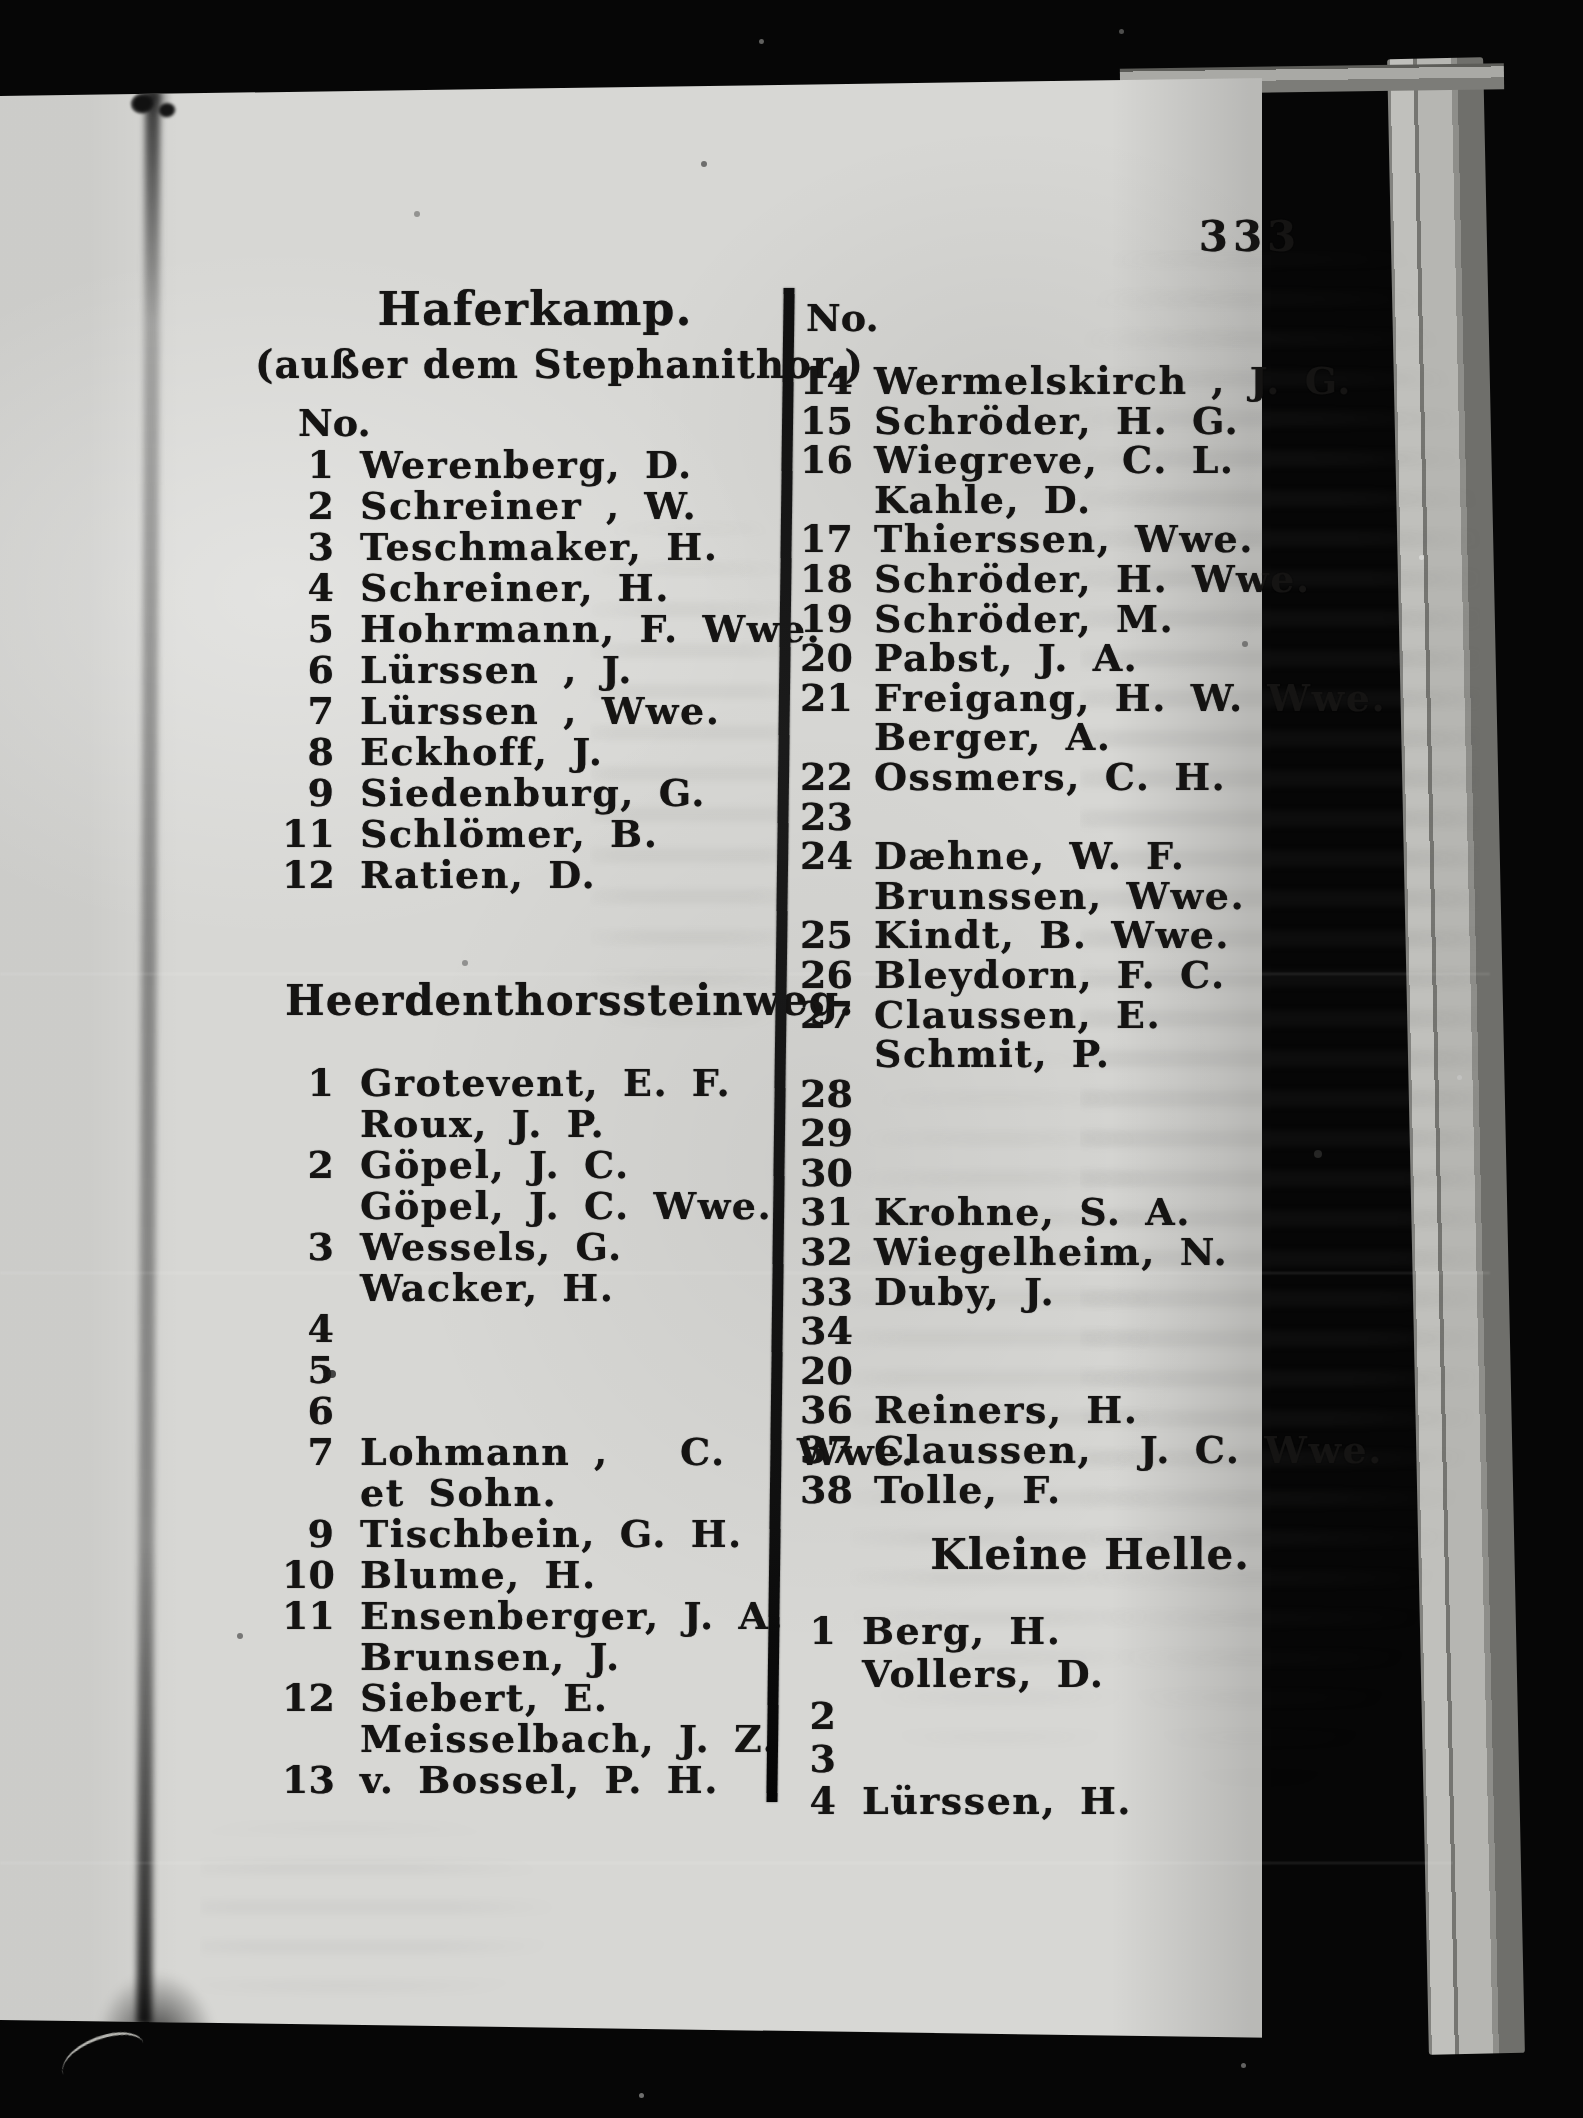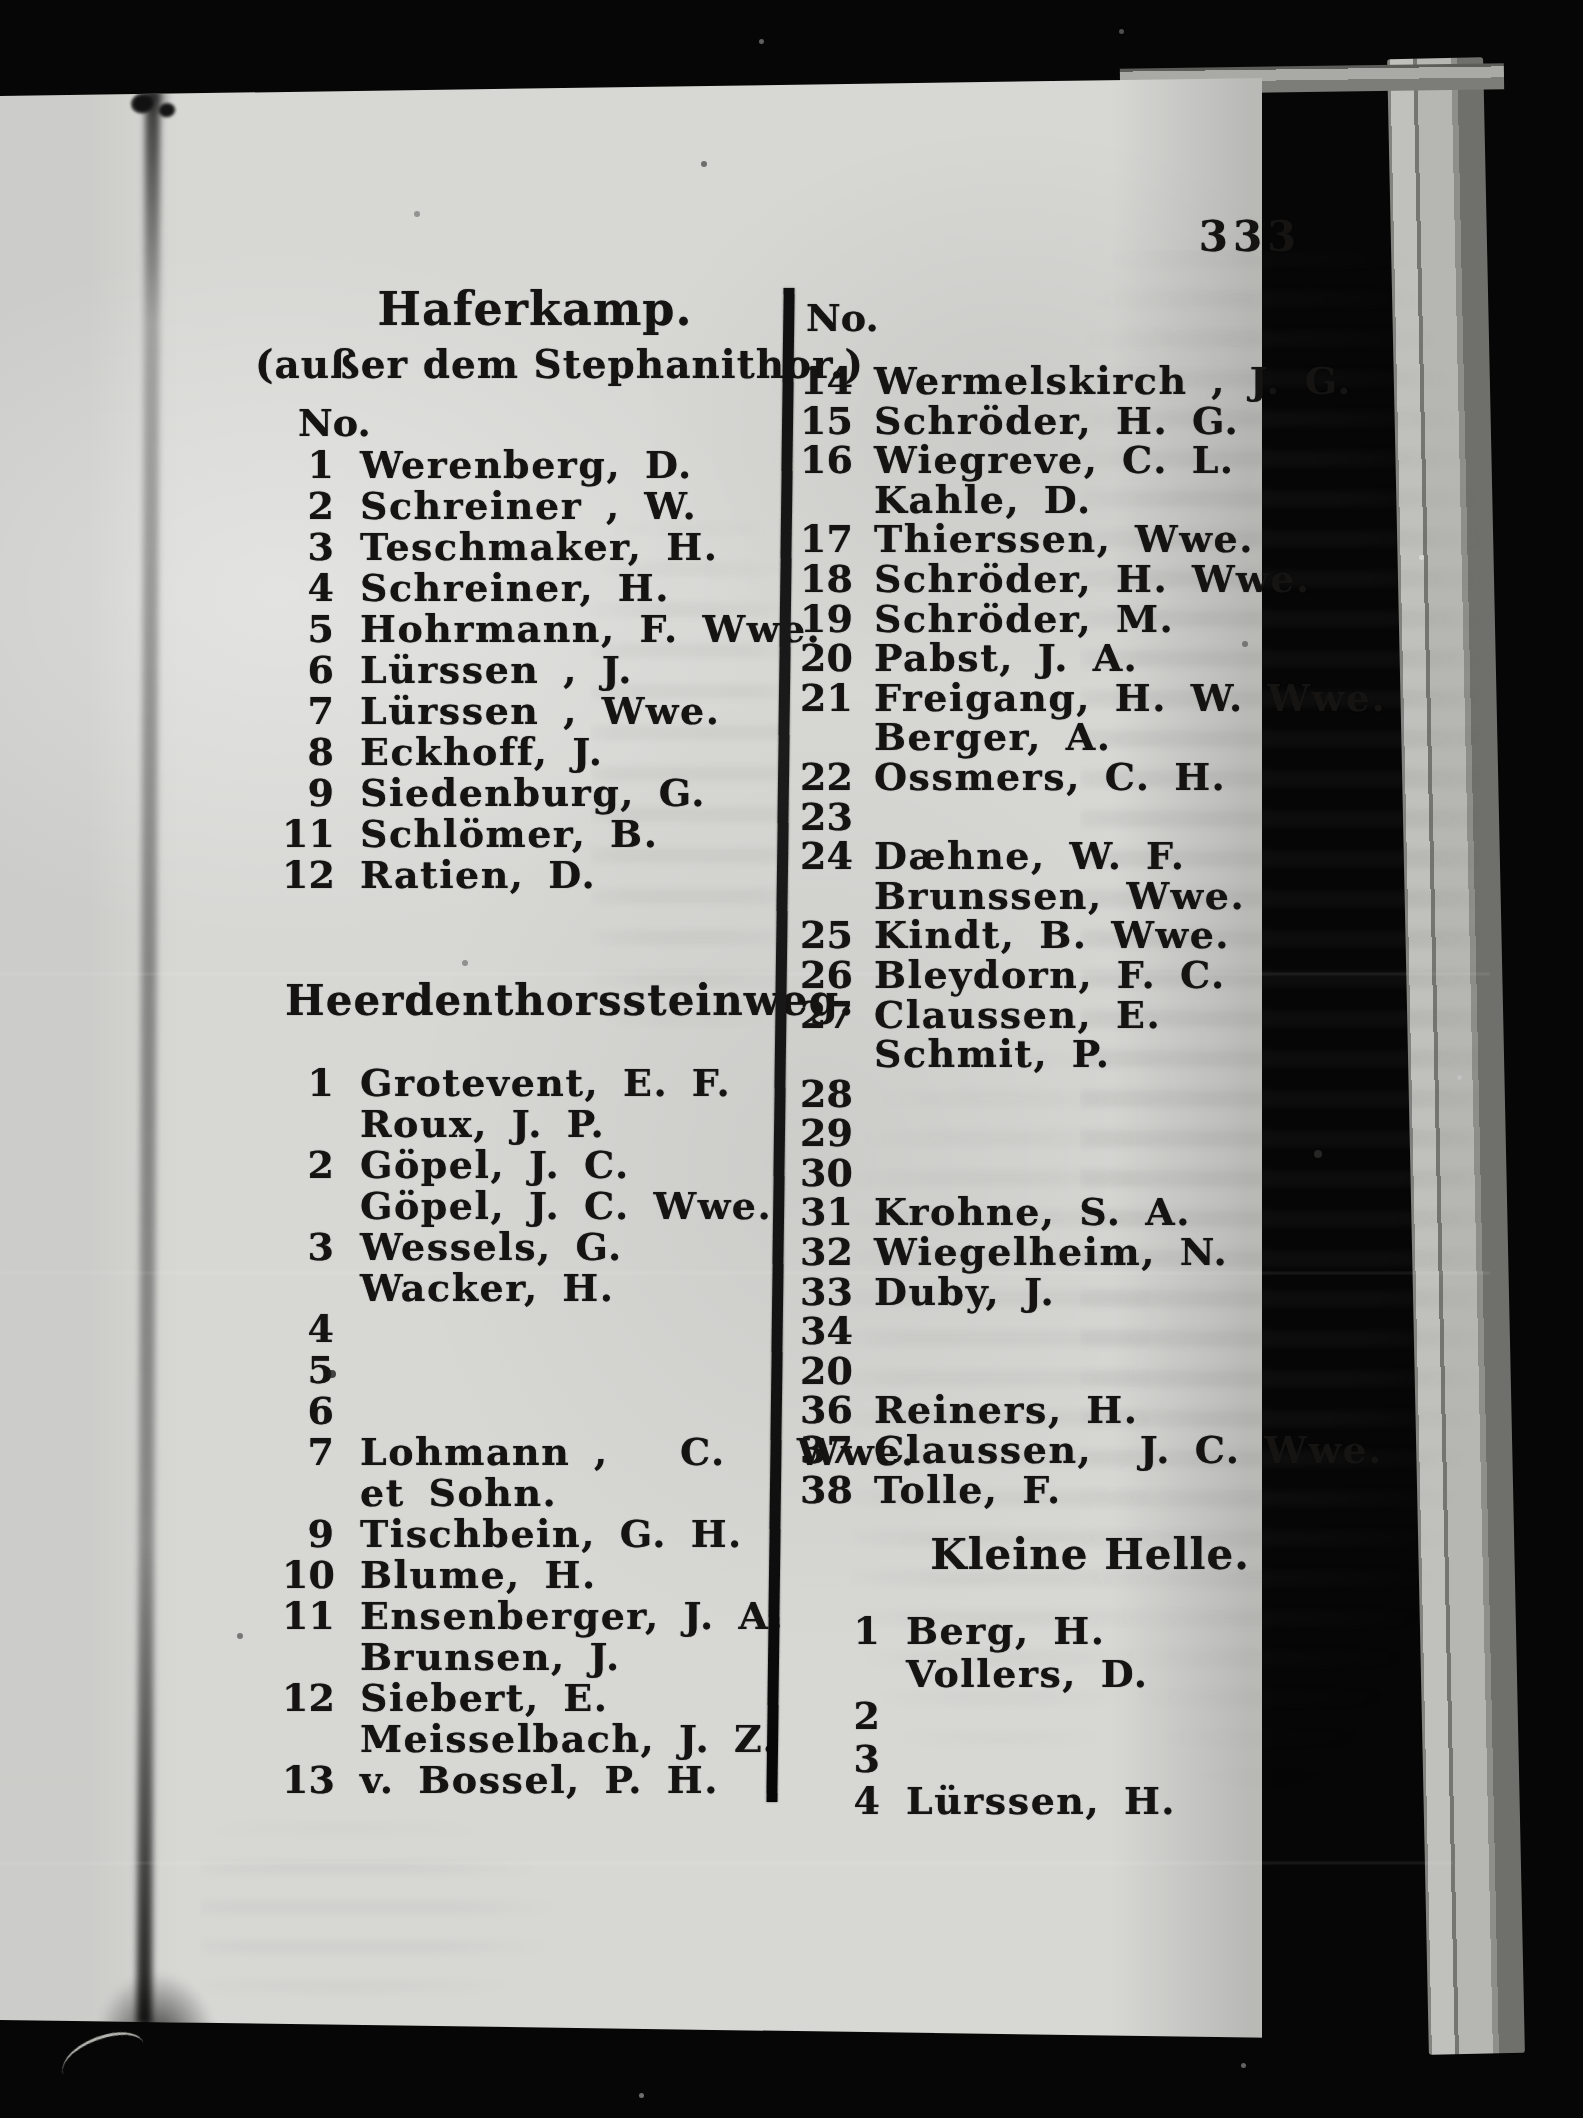--- a/index.html
+++ b/index.html
@@ -87,21 +87,21 @@
   .list{position:absolute;}
   .row{display:block;white-space:pre;}
   .row .num{display:inline-block;text-align:right;font-size:38px;font-weight:700;vertical-align:top;}
   .row .nm{font-size:38px;font-weight:700;letter-spacing:1.5px;word-spacing:9px;}
   .l-sec1{left:282px;top:444px;width:500px;}
   .l-sec1 .row{height:41px;line-height:41px;}
   .l-sec2{left:282px;top:1046px;width:500px;margin-top:16px;}
   .l-sec2 .row{height:41px;line-height:41px;}
   .r-main{left:800px;top:361px;width:680px;}
   .r-main .row{height:39.6px;line-height:39.6px;}
-  .r-kleine{left:832px;top:1610px;width:680px;}
+  .r-kleine{left:788px;top:1610px;width:680px;}
   .r-kleine .row{height:42.5px;line-height:42.5px;}
   .l-sec1 .num,.l-sec2 .num{width:52px;margin-right:26px;}
   .r-main .num,.r-kleine .num{width:48px;margin-right:26px;}
   
   .bleed{position:absolute;filter:blur(3px);pointer-events:none;}
   .bleed-r1{
     left:1080px;top:250px;width:400px;height:1560px;opacity:.55;
     background:repeating-linear-gradient(180deg, rgba(95,95,92,0.16) 0 17px, transparent 17px 40px);
     mask-image:radial-gradient(ellipse 65% 55% at 45% 45%, #000 60%, transparent);
     -webkit-mask-image:radial-gradient(ellipse 65% 55% at 45% 45%, #000 60%, transparent);

